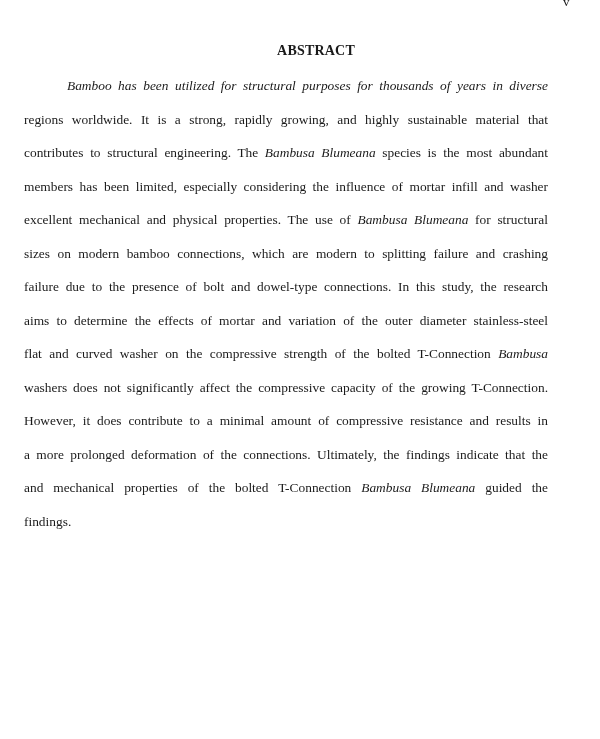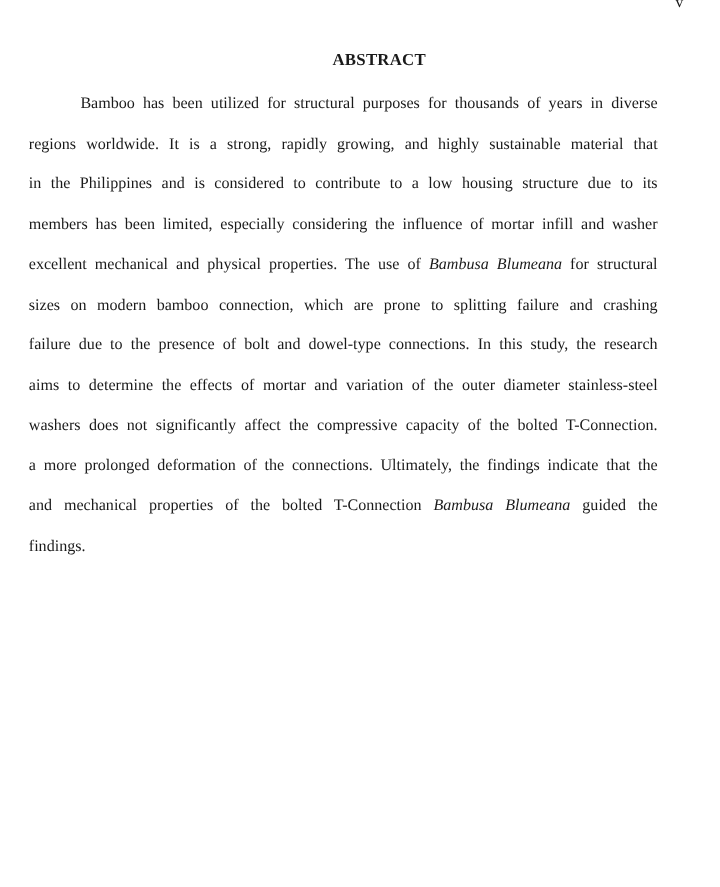--- a/index.html
+++ b/index.html
@@ -43,41 +43,44 @@
     .line {
       height: 33.5px;
       line-height: 20px;
       text-align: justify;
       text-align-last: justify;
       white-space: nowrap;
       overflow: visible;
     }
     .line.first {
       padding-left: 43px;
+      font-style: italic;
     }
     .line.last {
       text-align-last: left;
     }
     .line em {
       font-style: italic;
     }
   </style>
 </head>
 <body>
 
 <div class="page-number">v</div>
 
 <h1 class="title" style="margin:16px;text-align:center;">ABSTRACT</h1>
 
 <div class="body-text" id="abstract-body">
     <div class="line first"><span>Bamboo has been utilized for structural purposes for thousands of years in diverse</span></div>
     <div class="line"><span>regions worldwide. It is a strong, rapidly growing, and highly sustainable material that</span></div>
-    <div class="line"><span>in the Philippines and is considered to contribute to a low housing structure due to its</span></div>
+    <div class="line"><span>contributes to structural engineering. The </span><em>Bambusa Blumeana</em><span> species is the most abundant</span></div>
     <div class="line"><span>members has been limited, especially considering the influence of mortar infill and washer</span></div>
     <div class="line"><span>excellent mechanical and physical properties. The use of </span><em>Bambusa Blumeana</em><span> for structural</span></div>
-    <div class="line"><span>sizes on modern bamboo connection, which are prone to splitting failure and crashing</span></div>
+    <div class="line"><span>sizes on modern bamboo connections, which are modern to splitting failure and crashing</span></div>
     <div class="line"><span>failure due to the presence of bolt and dowel-type connections. In this study, the research</span></div>
     <div class="line"><span>aims to determine the effects of mortar and variation of the outer diameter stainless-steel</span></div>
-    <div class="line"><span>washers does not significantly affect the compressive capacity of the bolted T-Connection.</span></div>
+    <div class="line"><span>flat and curved washer on the compressive strength of the bolted T-Connection </span><em>Bambusa</em></div>
+    <div class="line"><span>washers does not significantly affect the compressive capacity of the growing T-Connection.</span></div>
+    <div class="line"><span>However, it does contribute to a minimal amount of compressive resistance and results in</span></div>
     <div class="line"><span>a more prolonged deformation of the connections. Ultimately, the findings indicate that the</span></div>
     <div class="line"><span>and mechanical properties of the bolted T-Connection </span><em>Bambusa Blumeana</em><span> guided the</span></div>
     <div class="line last"><span>findings.</span></div>
   </div>
 
 </body></html>

